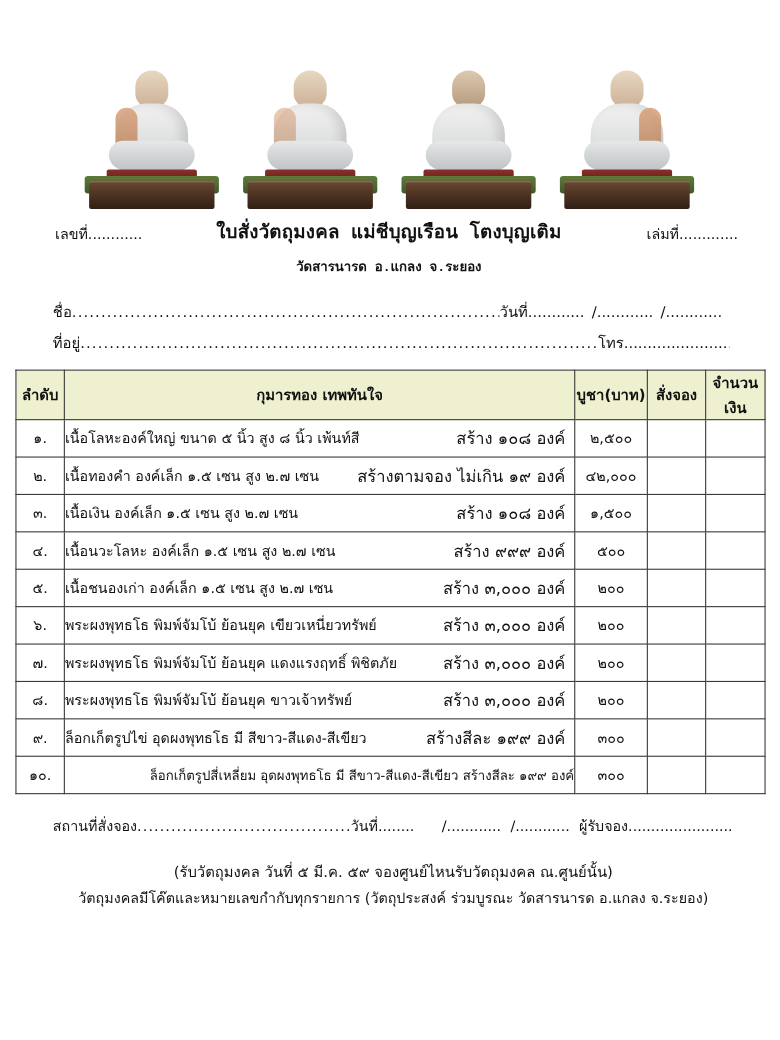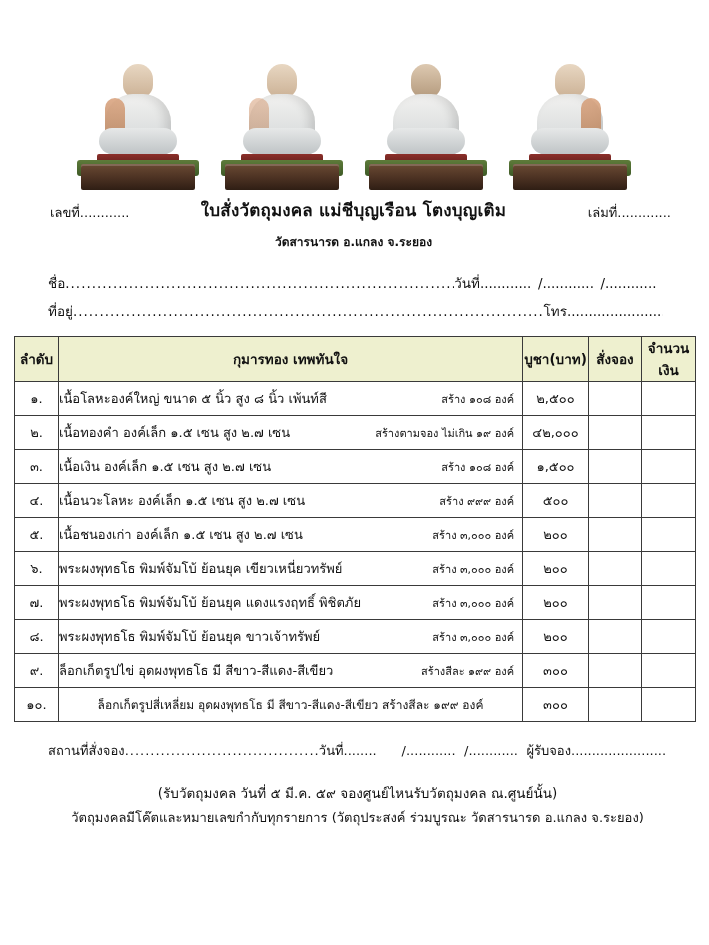--- a/index.html
+++ b/index.html
@@ -122,20 +122,21 @@
   .num-right {
     position: absolute;
     right: 22px;
     top: 8px;
     font-size: 13px;
     text-align: center;
   }
   .title-block {
     text-align: center;
     padding-top: 2px;
+    font-family: Liberation Mono, monospace;
   }
   .title-1 {
     font-size: 17px;
     font-weight: 700;
     letter-spacing: 0.2px;
   }
   .title-2 {
     font-size: 12px;
     font-weight: 700;
     margin-top: 9px;
@@ -201,35 +202,35 @@
     align-items: center;
     justify-content: space-between;
     gap: 6px;
   }
   .desc-main {
     font-size: 13px;
     white-space: nowrap;
     overflow: hidden;
   }
   .desc-qty {
-    font-size: 11px;
+    font-size: 15px;
     white-space: nowrap;
     padding-right: 8px;
   }
   td.c-price {
     text-align: center;
     font-size: 13px;
   }
   td.c-blank { }
 
   
   .desc-single {
     font-size: 12.5px;
     white-space: nowrap;
-    text-align: center;
+    text-align: right;
   }
   .desc-single.small { font-size: 12px; }
 
   
   .foot {
     margin-top: 18px;
     padding: 0 26px 0 34px;
     font-size: 13px;
   }
   .foot-line {

